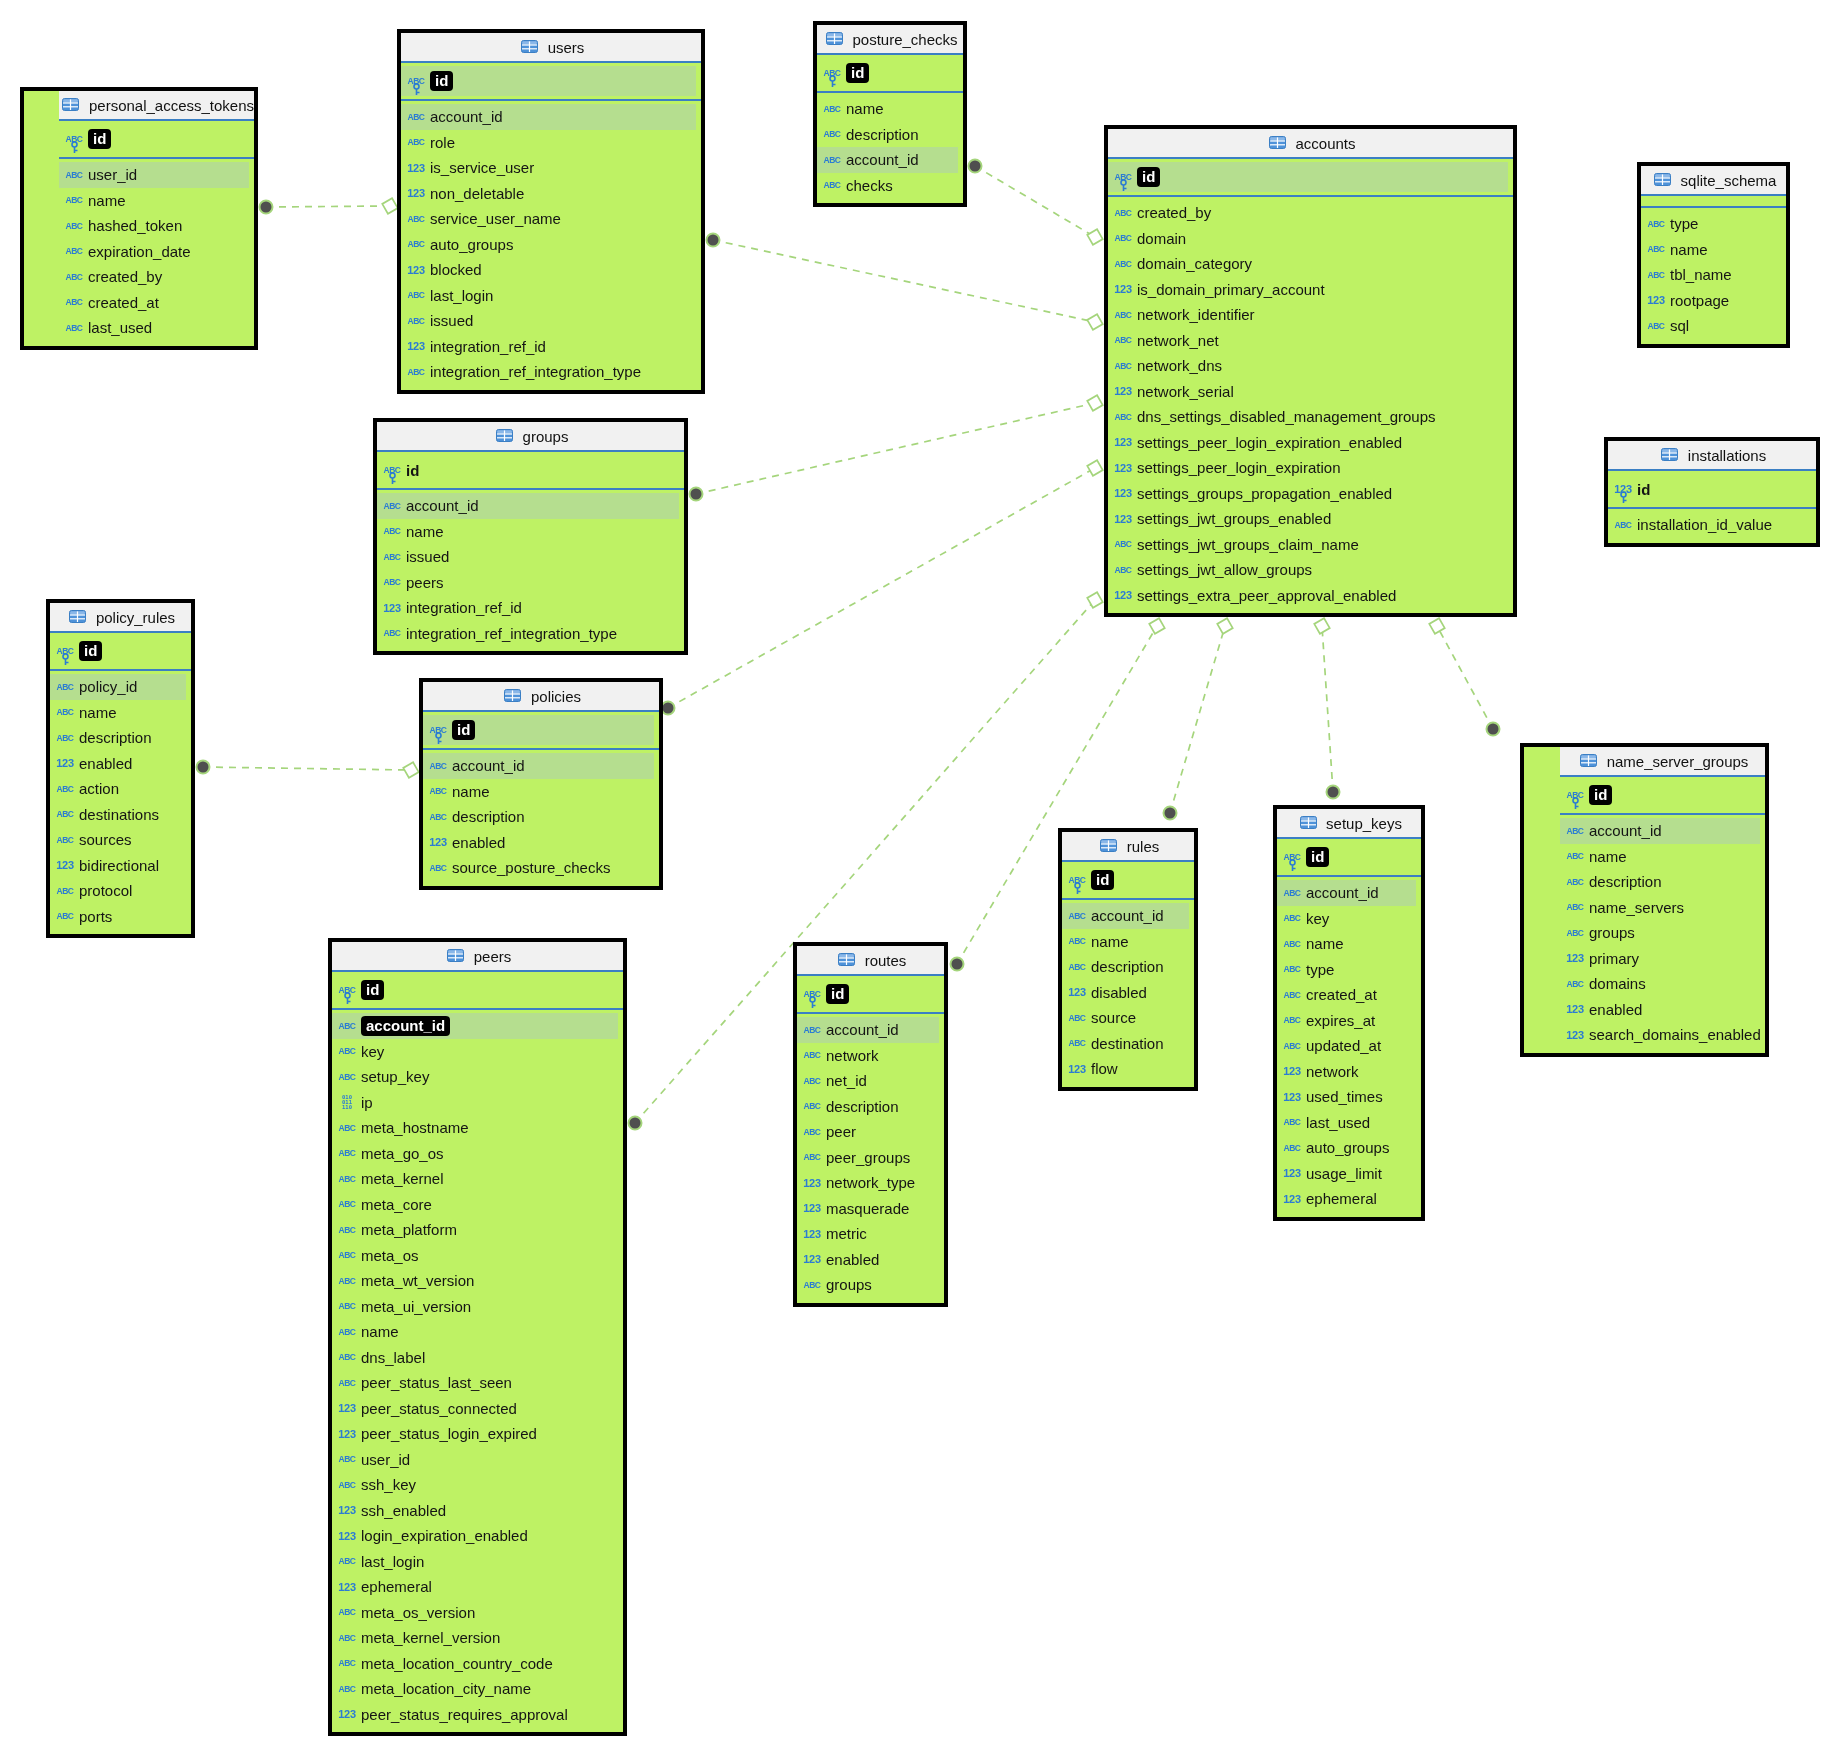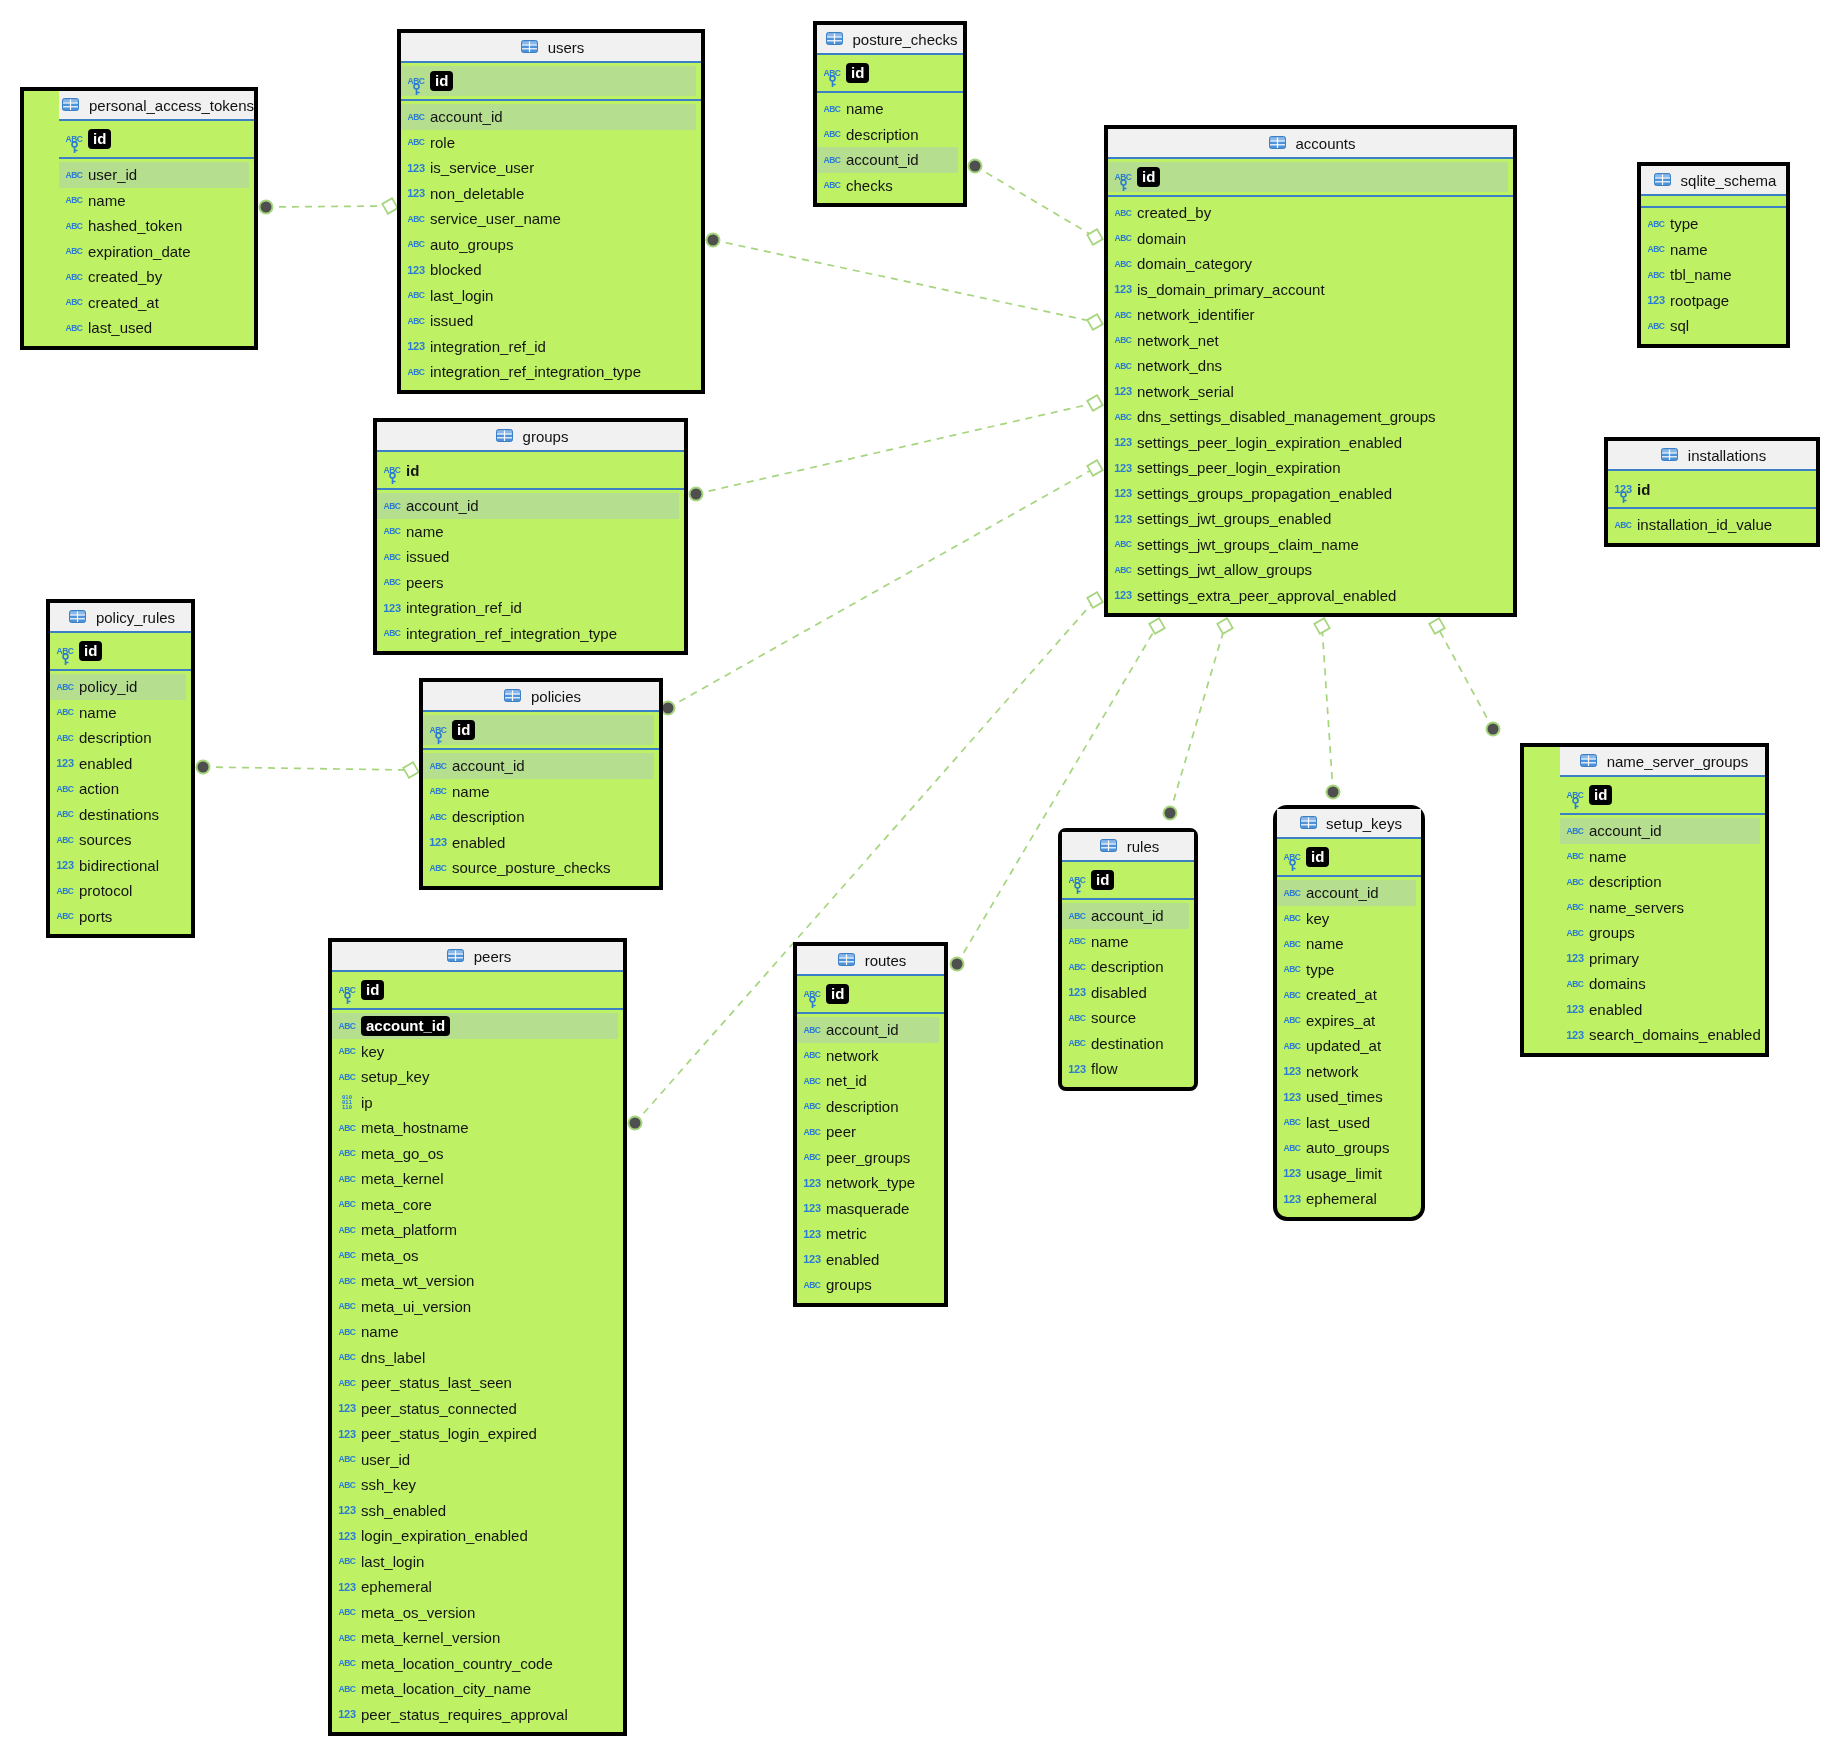--- a/index.html
+++ b/index.html
@@ -712,21 +712,21 @@
           <span class="lbl">enabled</span>
         </div>
         <div class="row">
           <span class="icon">
             <span class="abc">ABC</span>
           </span>
           <span class="lbl">source_posture_checks</span>
         </div>
       </div>
     </div>
-    <div class="erd-table" style="left: 1058px; top: 828px; width: 140px; border-radius: 8px;">
+    <div class="erd-table" style="left: 1058px; top: 828px; width: 140px;">
       <div class="t-header">
         <span class="icon">
           <span><svg width="17" height="13" viewBox="0 0 17 13" aria-hidden="true">
               <rect x="0.5" y="0.5" width="16" height="12" rx="2" fill="#4e92d9" stroke="#3b7fc4"></rect>
               <rect x="1.2" y="1.2" width="14.6" height="3.4" rx="1" fill="#8ab7e8"></rect>
               <line x1="1" y1="5" x2="16" y2="5" stroke="#fff" stroke-width="1.2"></line>
               <line x1="1" y1="8.8" x2="16" y2="8.8" stroke="#fff" stroke-width="1.2"></line>
               <line x1="8.5" y1="1.4" x2="8.5" y2="12" stroke="#fff" stroke-width="1.2"></line>
             </svg></span>
         </span>
@@ -782,21 +782,21 @@
           <span class="lbl">destination</span>
         </div>
         <div class="row">
           <span class="icon">
             <span class="num">123</span>
           </span>
           <span class="lbl">flow</span>
         </div>
       </div>
     </div>
-    <div class="erd-table" style="left: 1273px; top: 805px; width: 152px; border-radius: 14px;">
+    <div class="erd-table" style="left: 1273px; top: 805px; width: 152px;">
       <div class="t-header">
         <span class="icon">
           <span><svg width="17" height="13" viewBox="0 0 17 13" aria-hidden="true">
               <rect x="0.5" y="0.5" width="16" height="12" rx="2" fill="#4e92d9" stroke="#3b7fc4"></rect>
               <rect x="1.2" y="1.2" width="14.6" height="3.4" rx="1" fill="#8ab7e8"></rect>
               <line x1="1" y1="5" x2="16" y2="5" stroke="#fff" stroke-width="1.2"></line>
               <line x1="1" y1="8.8" x2="16" y2="8.8" stroke="#fff" stroke-width="1.2"></line>
               <line x1="8.5" y1="1.4" x2="8.5" y2="12" stroke="#fff" stroke-width="1.2"></line>
             </svg></span>
         </span>

